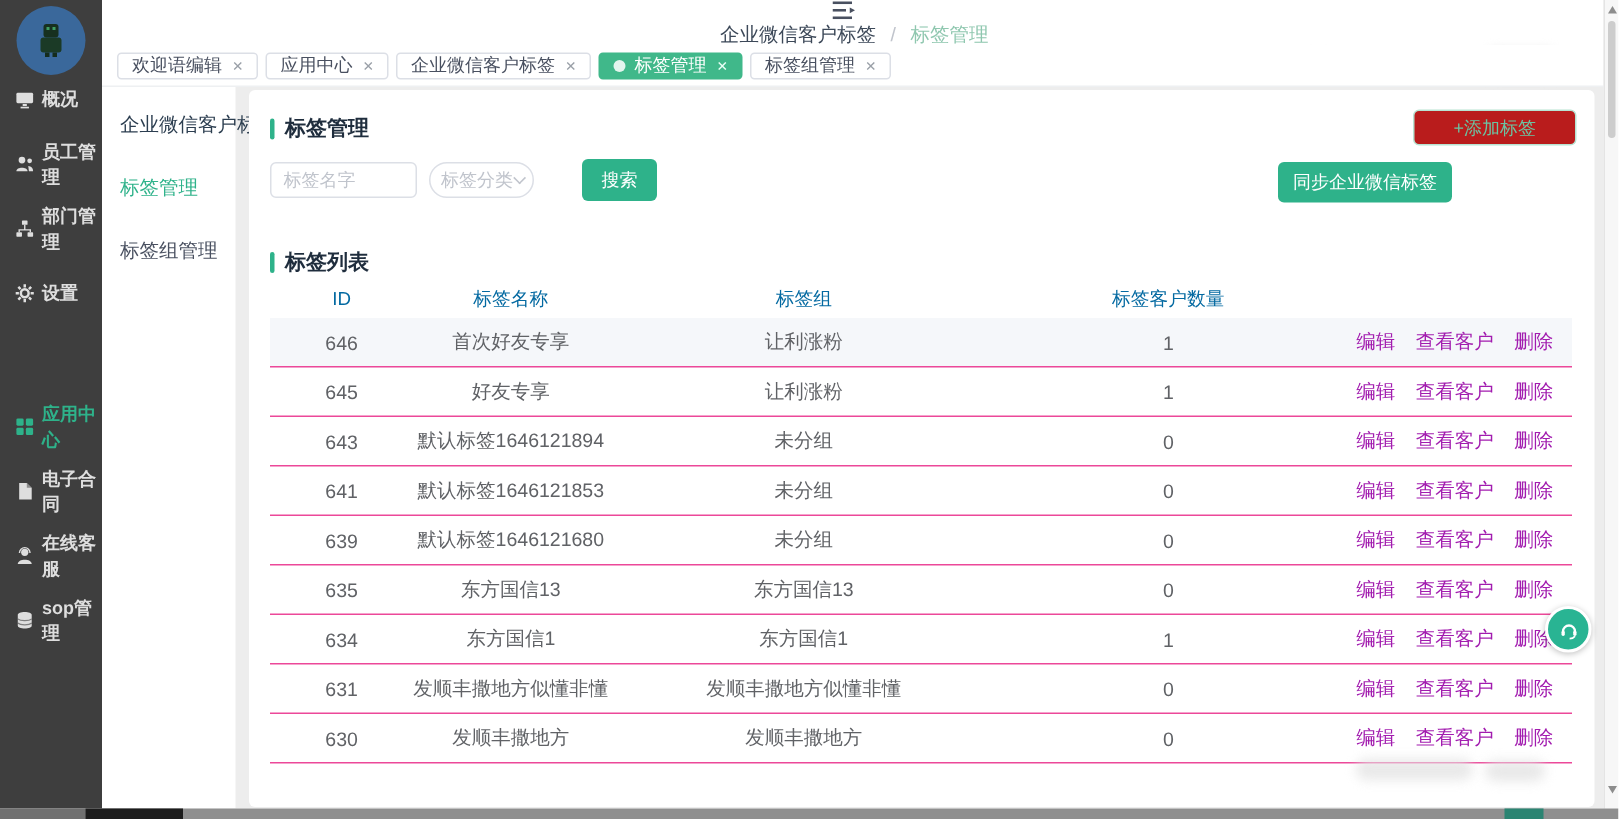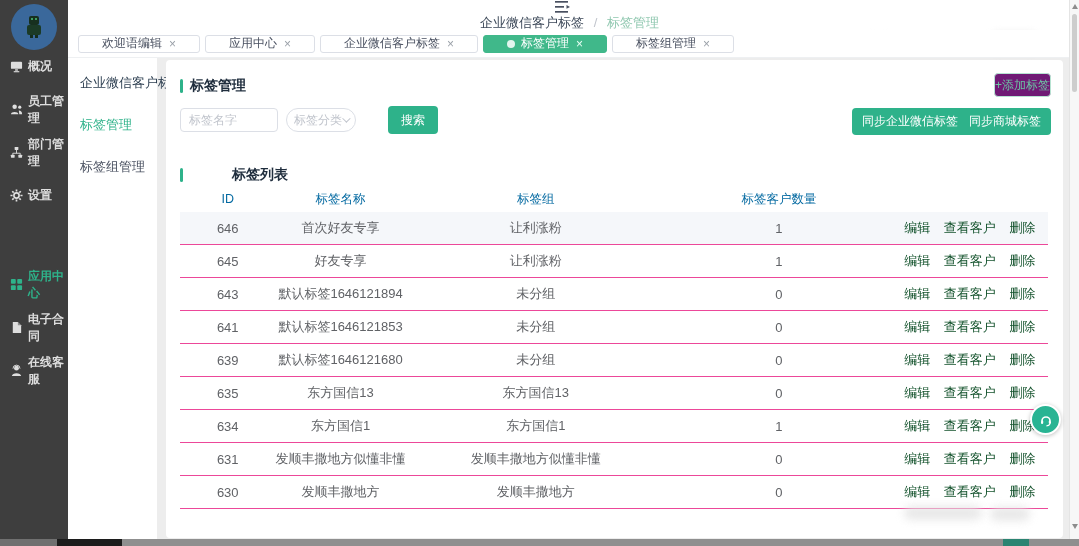--- a/index.html
+++ b/index.html
@@ -26,55 +26,55 @@
   .crumb-cur { color:#8fc7af; }
   .top-right { margin-left:auto; display:flex; align-items:center; font-size:13px; color:#3c4858; }
   .switch-company { color:#2eb28a; cursor:pointer; margin-right:18px; }
   .top-label { margin-right:6px; }
   .blur-blob { background:#e9e9e9; border-radius:9px; filter:blur(3px); }
   .blob-company { width:26px; height:13px; margin-right:22px; }
   .blob-avatar { width:50px; height:21px; margin:0 8px 0 4px; }
   .caret-down { width:0; height:0; border-left:4px solid transparent; border-right:4px solid transparent; border-top:5px solid #7a7f87; cursor:pointer; }
   
   .tabbar { position:absolute; left:68px; top:30px; width:1001px; height:28px; background:#fff; border-bottom:1px solid #eef0f2; display:flex; align-items:center; padding-left:10px; gap:5px; z-index:3; }
-  .tab { display:inline-flex; align-items:center; height:18px; padding:0 23px; border:1px solid #dcdfe6; border-radius:3px; background:#fff; color:#495060; font-size:12px; cursor:pointer; white-space:nowrap; }
+  .tab { display:inline-flex; align-items:center; height:18px; padding:0 9px; border:1px solid #dcdfe6; border-radius:3px; background:#fff; color:#495060; font-size:12px; cursor:pointer; white-space:nowrap; }
   .tab-close { margin-left:7px; color:#9aa0a8; font-size:12px; cursor:pointer; line-height:1; }
   .tab.active { background:#40b88a; border-color:#40b88a; color:#fff; }
   .tab.active .tab-close { color:#eafff6; }
   .tab-dot { width:8px; height:8px; border-radius:50%; background:rgba(255,255,255,.85); margin-right:6px; }
   
   .workspace { position:absolute; left:68px; top:58px; width:1001px; height:481px; background:#ededed; }
   .submenu { position:absolute; left:68px; top:58px; width:89px; height:481px; background:#fff; z-index:2; }
   .submenu-title { margin:16px 0 0 12px; font-size:13px; color:#2c3e50; white-space:nowrap; }
   .submenu-item { margin:24px 0 0 12px; font-size:13px; color:#495060; cursor:pointer; white-space:nowrap; }
   .submenu-item.active { color:#2eb28a; }
   
   .card { position:absolute; left:166px; top:60px; width:897px; height:478px; background:#fff; border-radius:4px; z-index:2; }
   .section-hd { position:absolute; left:14px; display:flex; align-items:center; font-size:14px; font-weight:bold; color:#1f2d3d; }
   .section-hd .bar { width:3px; height:14px; background:#2eb28a; border-radius:2px; margin-right:7px; }
   .hd-manage { top:17px; }
-  .hd-list { top:106px;gap:42px; }
-  .add-btn { position:absolute; right:12px; top:13px; height:24px; padding:0 0; font-size:12px; color:#6cc3a2; background:#701a75; border:1px solid #b7e3d2; border-radius:4px; cursor:pointer; }
+  .hd-list { top:106px; }
+  .add-btn { position:absolute; right:12px; top:13px; height:24px; padding:0 26px; font-size:12px; color:#6cc3a2; background:#b91c1c; border:1px solid #b7e3d2; border-radius:4px; cursor:pointer; }
   .search-row { position:absolute; left:14px; top:46px; display:flex; align-items:center; }
   .input-name { width:98px; height:24px; border:1px solid #dcdfe6; border-radius:4px; padding:0 8px; font-size:12px; color:#a21caf; outline:none; }
   .input-name::placeholder { color:#c0c4cc; }
   .select-box { width:70px; height:24px; border:1px solid #dcdfe6; border-radius:12px; margin-left:8px; display:flex; align-items:center; justify-content:space-between; padding:0 7px; color:#c0c4cc; cursor:pointer; }
   .chev { width:6px; height:6px; border-right:1px solid #c0c4cc; border-bottom:1px solid #c0c4cc; transform:rotate(45deg) translateY(-2px); }
   .search-btn { margin-left:32px; height:28px; padding:0 13px; background:#2eb28a; color:#fff; border:none; border-radius:4px; font-size:12px; cursor:pointer; }
   .sync-btn { position:absolute; top:48px; height:27px; padding:0 10px; background:#2eb28a; color:#fff; border:none; border-radius:4px; font-size:12px; cursor:pointer; white-space:nowrap; }
   .sync-wechat { right:95px; }
   .sync-mall { right:12px; }
   
   .table { position:absolute; left:14px; top:126px; width:868px; }
   .thead { display:flex; height:26px; align-items:center; color:#0369a1; font-size:12.5px; }
   .cell { text-align:center; overflow:hidden; white-space:nowrap; }
   .c-id { width:11%; } .c-name { width:15%; } .c-group { width:30%; } .c-count { width:26%; } .c-act { width:18%; }
   .trow { display:flex; height:33px; align-items:center; border-bottom:1px solid #ec4899; color:#606266; font-size:13px; }
   .tbody .trow:first-of-type { background:#f5f7fa; }
-  .act-link { color:#14532d; margin:0 5px; cursor:pointer; }
+  .act-link { color:#a21caf; margin:0 5px; cursor:pointer; }
   
   .float-service { position:absolute; left:1030px; top:404px; width:31px; height:31px; border-radius:50%; background:#29b493; border:2px solid #fff; box-shadow:0 1px 4px rgba(0,0,0,.25); display:flex; align-items:center; justify-content:center; cursor:pointer; z-index:6; }
   .wm { position:absolute; background:#e3e3e3; border-radius:7px; filter:blur(4px); opacity:.8; }
   .wm1 { left:738px; top:446px; width:78px; height:14px; }
   .wm2 { left:824px; top:447px; width:40px; height:14px; }
   
   .vscroll { position:absolute; right:0; top:0; width:10px; height:539px; background:#f7f7f7; border-left:1px solid #e4e4e4; z-index:7; }
   .vs-up { position:absolute; top:4px; left:2px; width:0; height:0; border-left:3px solid transparent; border-right:3px solid transparent; border-bottom:5px solid #8d8d8d; cursor:pointer; }
   .vs-down { position:absolute; bottom:10px; left:2px; width:0; height:0; border-left:3px solid transparent; border-right:3px solid transparent; border-top:5px solid #8d8d8d; cursor:pointer; }
   .vs-thumb { position:absolute; top:14px; left:2px; width:5px; height:78px; background:#cdcdcd; border-radius:3px; cursor:pointer; }
@@ -153,20 +153,27 @@
       <span>电子合同</span>
     </div>
     <div class="nav-item">
       <svg viewBox="0 0 14 14" fill="currentColor">
           <circle cx="7" cy="4.5" r="2.6"></circle>
           <path d="M2 13c0-4.2 10-4.2 10 0z"></path>
           <path d="M3.2 5a3.8 3.8 0 0 1 7.6 0" fill="none" stroke="currentColor" stroke-width="1"></path>
         </svg>
       <span>在线客服</span>
     </div>
+    <div class="nav-item">
+      <svg viewBox="0 0 14 14" fill="currentColor">
+          <path d="M2 3c0-1.2 2.2-2 5-2s5 .8 5 2v8c0 1.2-2.2 2-5 2s-5-.8-5-2z"></path>
+          <path d="M2 6c1 .9 2.8 1.3 5 1.3S11 6.9 12 6M2 9c1 .9 2.8 1.3 5 1.3S11 9.9 12 9" stroke="#3e3e3e" fill="none" stroke-width=".8" opacity=".6"></path>
+        </svg>
+      <span>sop管理</span>
+    </div>
   </nav>
 </aside>
 
 <header class="topbar">
   <svg class="collapse-btn" viewBox="0 0 16 14" fill="currentColor">
       <rect y="1" width="13" height="1.7"></rect>
       <rect y="6" width="9" height="1.7"></rect>
       <rect y="11" width="13" height="1.7"></rect>
       <path d="M11.5 5l3.5 1.9-3.5 1.9z"></path>
     </svg>
@@ -226,21 +233,20 @@
 
   <div class="search-row">
     <input class="input-name" placeholder="标签名字" style="">
     <div class="select-box">
       <span>标签分类</span>
       <span class="chev"></span>
     </div>
     <button class="search-btn">搜索</button>
   </div>
   <button class="sync-btn sync-wechat">同步企业微信标签</button>
-  <button class="sync-btn sync-mall">同步商城标签</button>
 
   <div class="section-hd hd-list">
     <span class="bar"></span>
     <span>标签列表</span>
   </div>
 
   <div class="table">
     <div class="thead">
       <div class="cell c-id">ID</div>
       <div class="cell c-name">标签名称</div>

